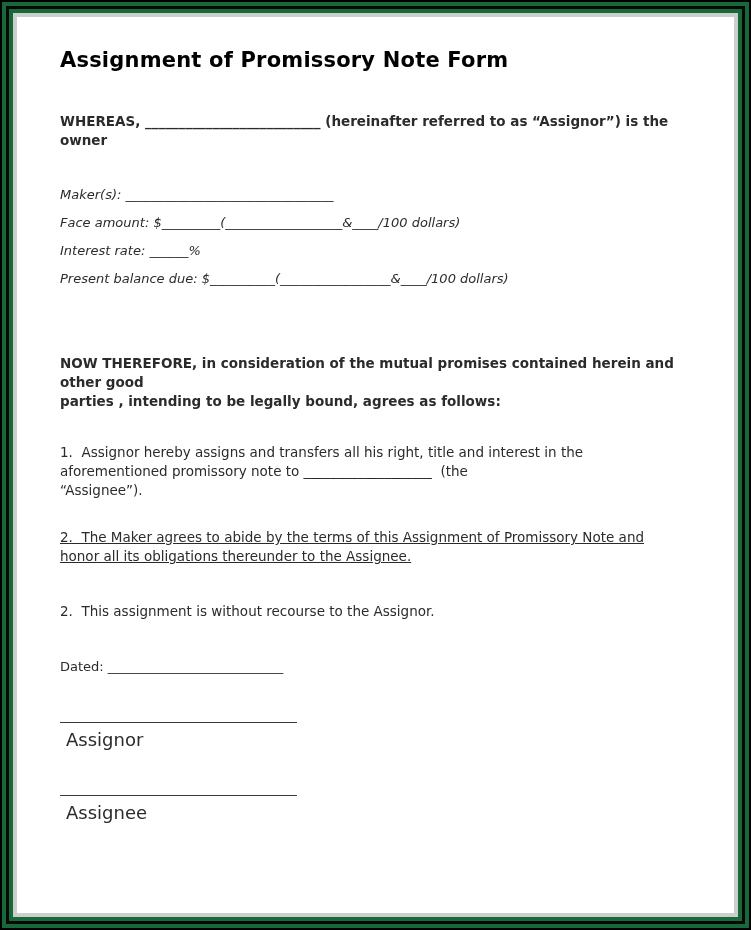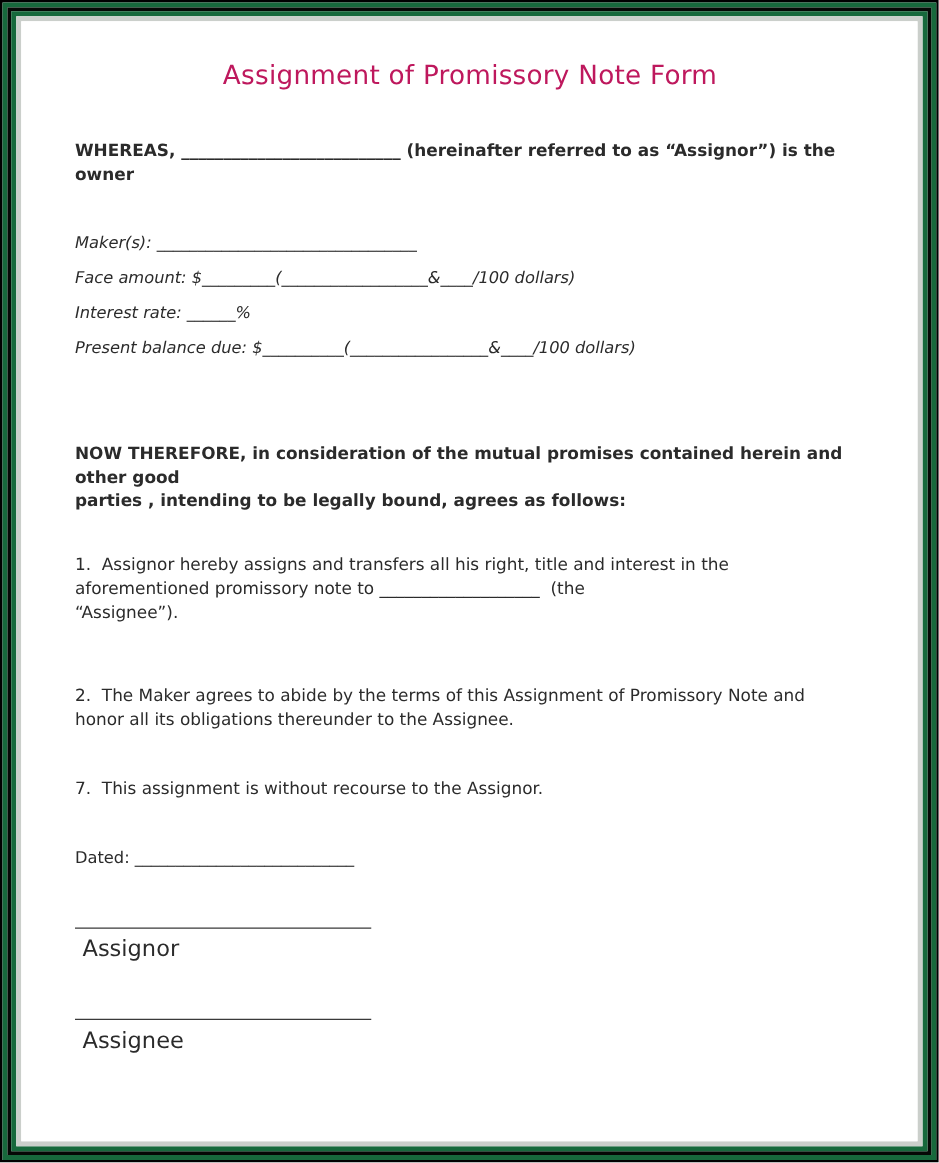--- a/index.html
+++ b/index.html
@@ -22,44 +22,44 @@
     box-sizing: border-box;
     width: 100%;
     height: 100%;
     background: #ffffff;
     padding: 31px 42px 0 43px;
     overflow: hidden;
     color: #2b2b2b;
     font-size: 13px;
   }
   .doc-title {
-    text-align: center;
+    text-align: left;
     font-size: 21px;
-    font-weight: normal;
-    color: #be185d;
+    font-weight: bold;
+    color: #000000;
     line-height: 24px;
     letter-spacing: 0.2px;
   }
   .line {
     white-space: pre-wrap;
     line-height: 19px;
     font-size: 13.5px;
   }
   .para-whereas { margin-top: 40px; font-weight: bold; }
   .fields { margin-top: 36px; font-style: italic; }
   .field {
     white-space: pre;
     line-height: 17px;
     font-size: 13px;
     margin-bottom: 11px;
   }
   .field:last-child { margin-bottom: 0; }
   .para-now { margin-top: 67px; font-weight: bold; }
   .item-1 { margin-top: 32px; }
-  .item-2 { margin-top: 48px; }
+  .item-2 { margin-top: 28px; text-decoration: underline; }
   .item-3 { margin-top: 36px; }
   .dated-row {
     margin-top: 37px;
     white-space: pre;
     line-height: 17px;
     font-size: 13px;
   }
   .sig-line {
     margin-top: 47px;
     width: 237px;
@@ -106,21 +106,21 @@
           <div class="line">aforementioned promissory note to ___________________  (the</div>
           <div class="line">“Assignee”).</div>
         </div>
 
         <div class="item-2">
           <div class="line">2.  The Maker agrees to abide by the terms of this Assignment of Promissory Note and</div>
           <div class="line">honor all its obligations thereunder to the Assignee.</div>
         </div>
 
         <div class="item-3">
-          <div class="line">7.  This assignment is without recourse to the Assignor.</div>
+          <div class="line">2.  This assignment is without recourse to the Assignor.</div>
         </div>
 
         <div class="dated-row">Dated: ___________________________</div>
 
         <div class="sig-line"></div>
         <div class="sig-label">Assignor</div>
 
         <div class="sig-line"></div>
         <div class="sig-label">Assignee</div>
 

